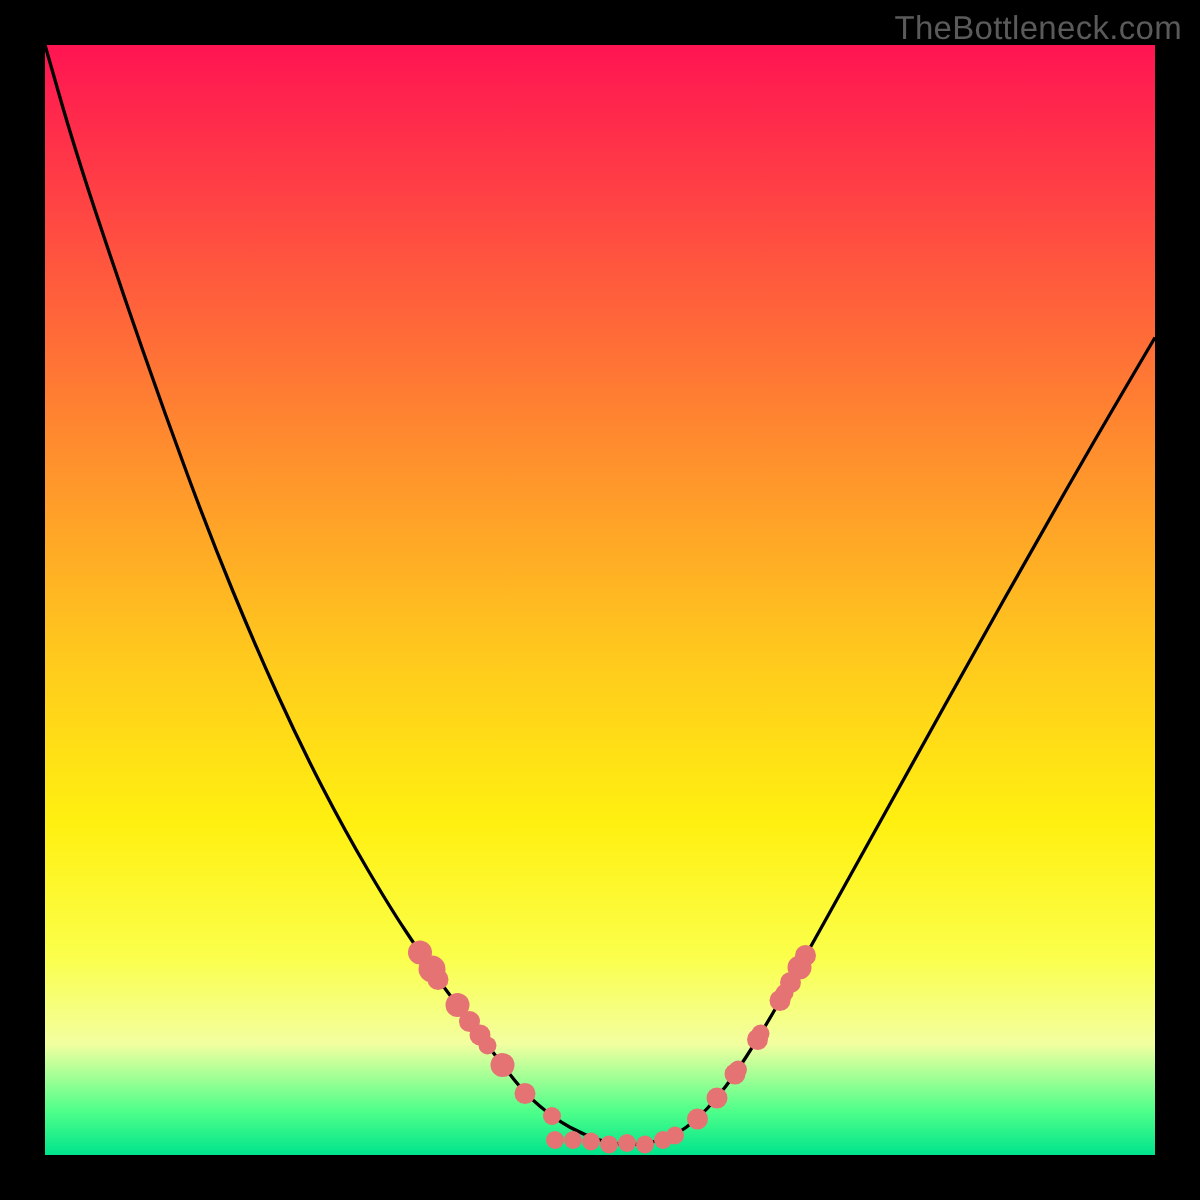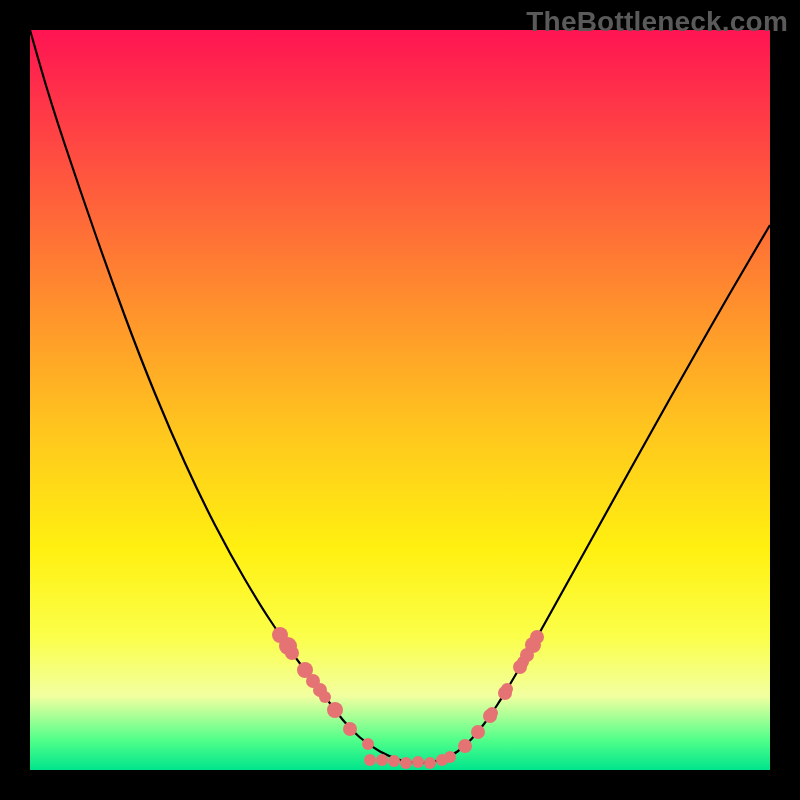--- a/index.html
+++ b/index.html
@@ -27,22 +27,22 @@
       #f2ffa0 90%,
       #50ff8a 96%,
       #00e48c 100%
     );
   }
   .watermark {
     position: absolute;
     top: 6px;
     right: 12px;
     color: #5a5a5a;
-    font-size: 28px;
-    font-weight: 700;
+    font-size: 22px;
+    font-weight: 400;
     letter-spacing: 0.2px;
   }
   svg.plot {
     position: absolute;
     left: 0;
     top: 0;
     width: 740px;
     height: 740px;
     overflow: visible;
   }

